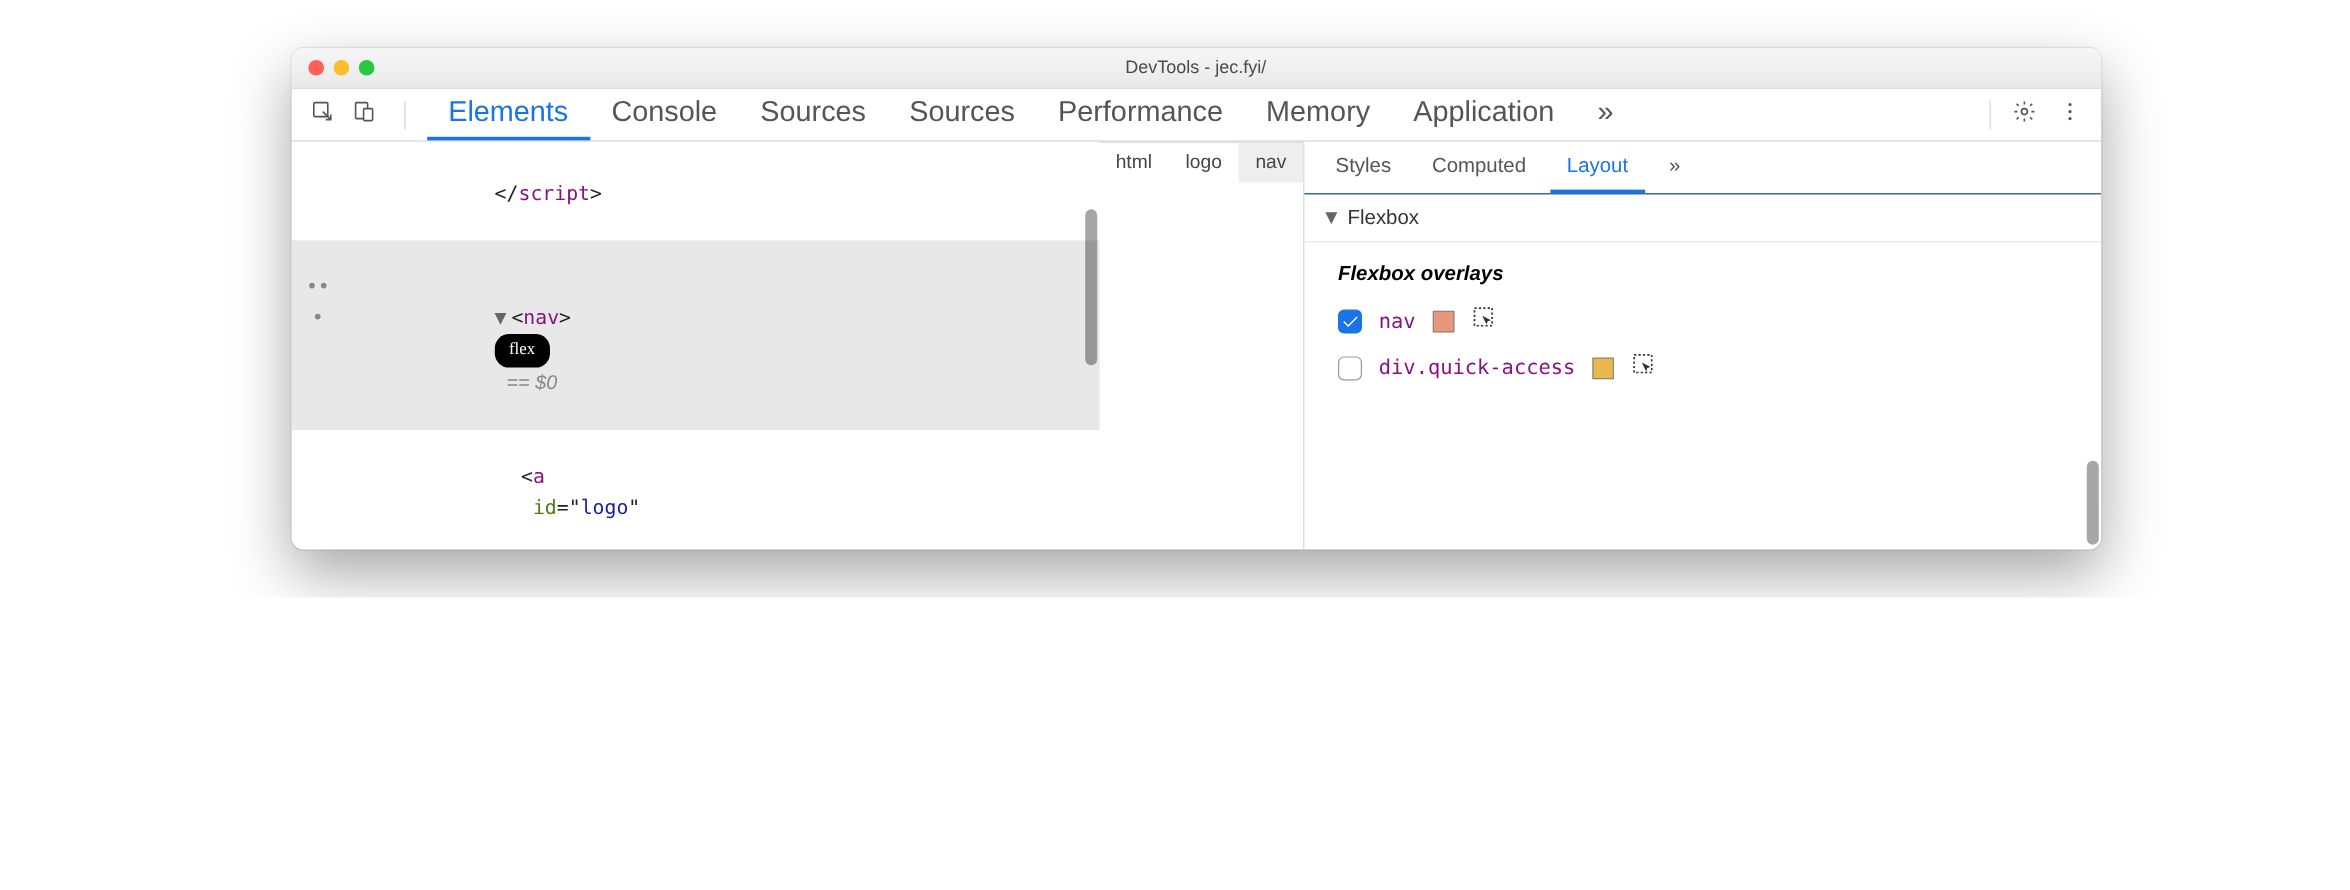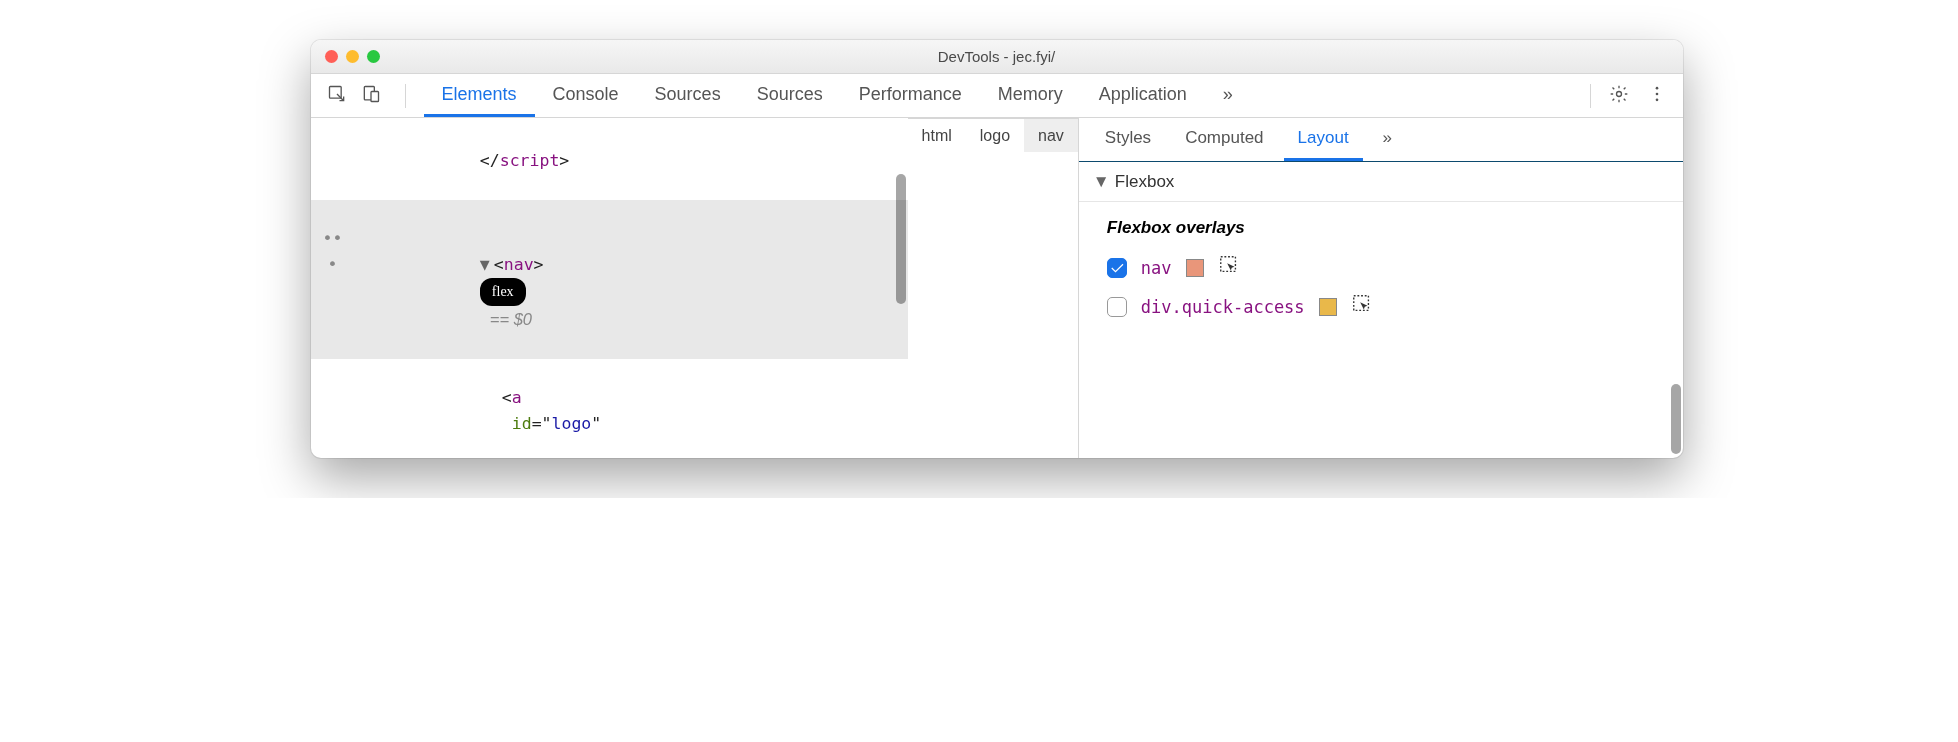--- a/index.html
+++ b/index.html
@@ -6,21 +6,21 @@
   html, body { margin: 0; padding: 0; }
   body {
     font-family: -apple-system, BlinkMacSystemFont, "Segoe UI", Helvetica, Arial, sans-serif;
     background: #fff;
     display: flex;
     justify-content: center;
     align-items: flex-start;
     padding: 40px;
   }
   .window {
-    width: 1372px;
+    width: 1508px;
     border-radius: 10px;
     box-shadow: 0 20px 50px rgba(0,0,0,0.35), 0 0 0 1px rgba(0,0,0,0.08);
     background: #fff;
     overflow: hidden;
     margin-left: 35px;
   }
   
   .titlebar {
     height: 34px;
     background: linear-gradient(#f6f6f6,#e9e9e9);
@@ -54,21 +54,21 @@
     align-items: center;
     padding: 0 10px;
     gap: 10px;
   }
   .tool-icons { display:flex; align-items:center; gap:14px; padding:0 6px; }
   .vsep { width:1px; height:24px; background:#d6d6d6; margin:0 8px; }
   .tabs { display:flex; align-items:stretch; height:100%; flex:1; }
   .tab {
     display:flex; align-items:center;
     padding: 0 18px;
-    font-size: 18px;
+    font-size: 24px;
     color:#555;
     cursor:pointer;
     border-bottom: 3px solid transparent;
   }
   .tab.active { color:#1a73e8; border-bottom-color:#1a73e8; }
   .right-icons { display:flex; align-items:center; gap:18px; padding-right:6px; }
   svg.icon { width:20px; height:20px; fill:none; stroke:#555; stroke-width:1.6; }
   svg.icon.small { width:18px; height:18px; }
   
   .body { display:flex; height: 340px; }

